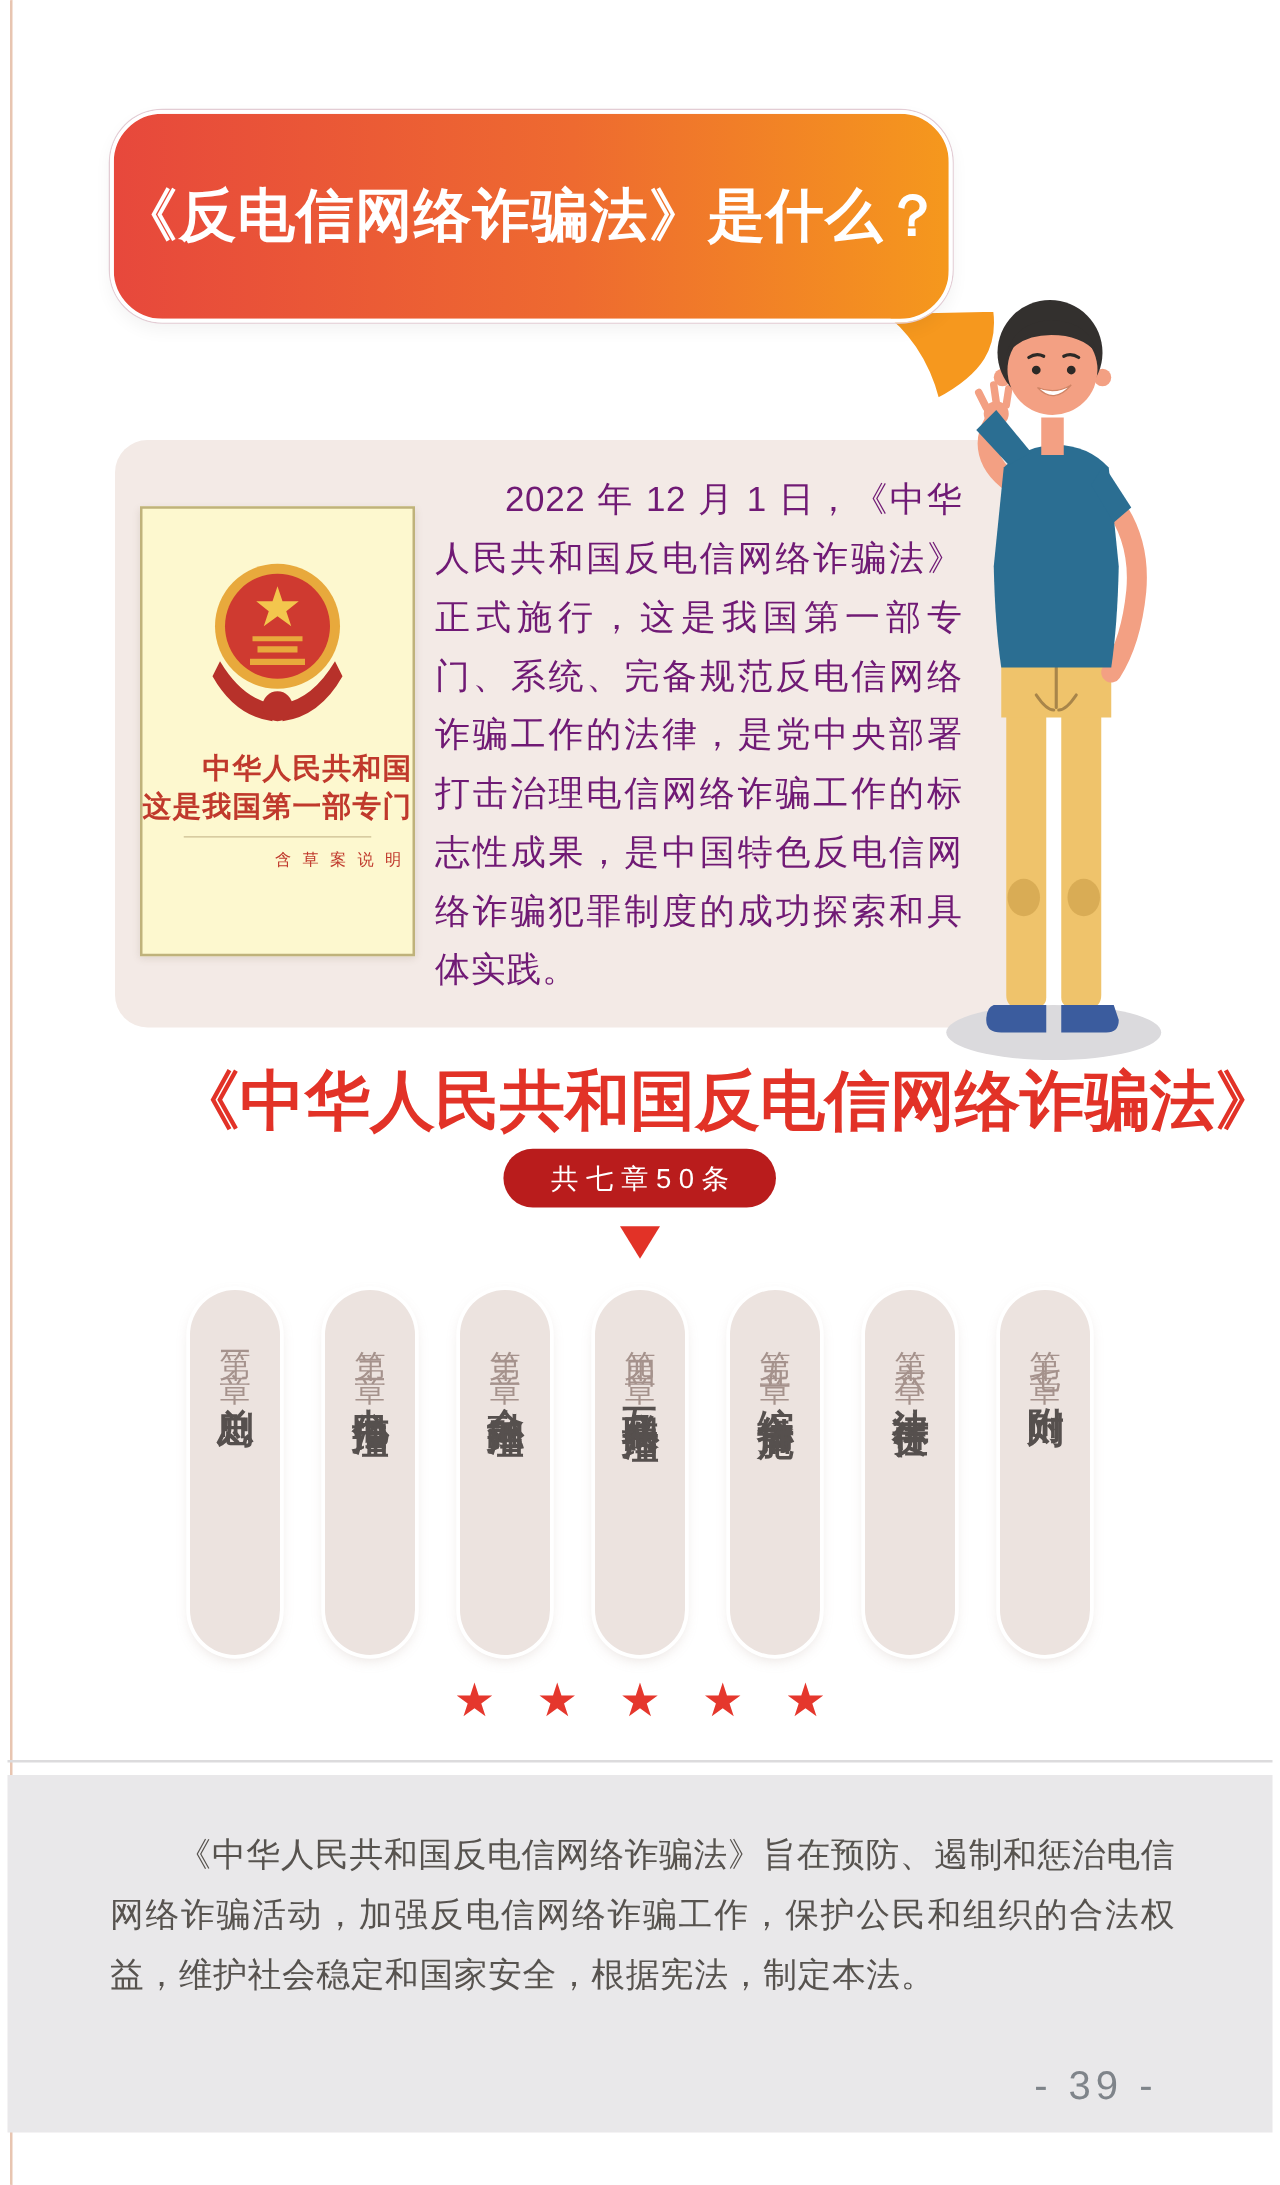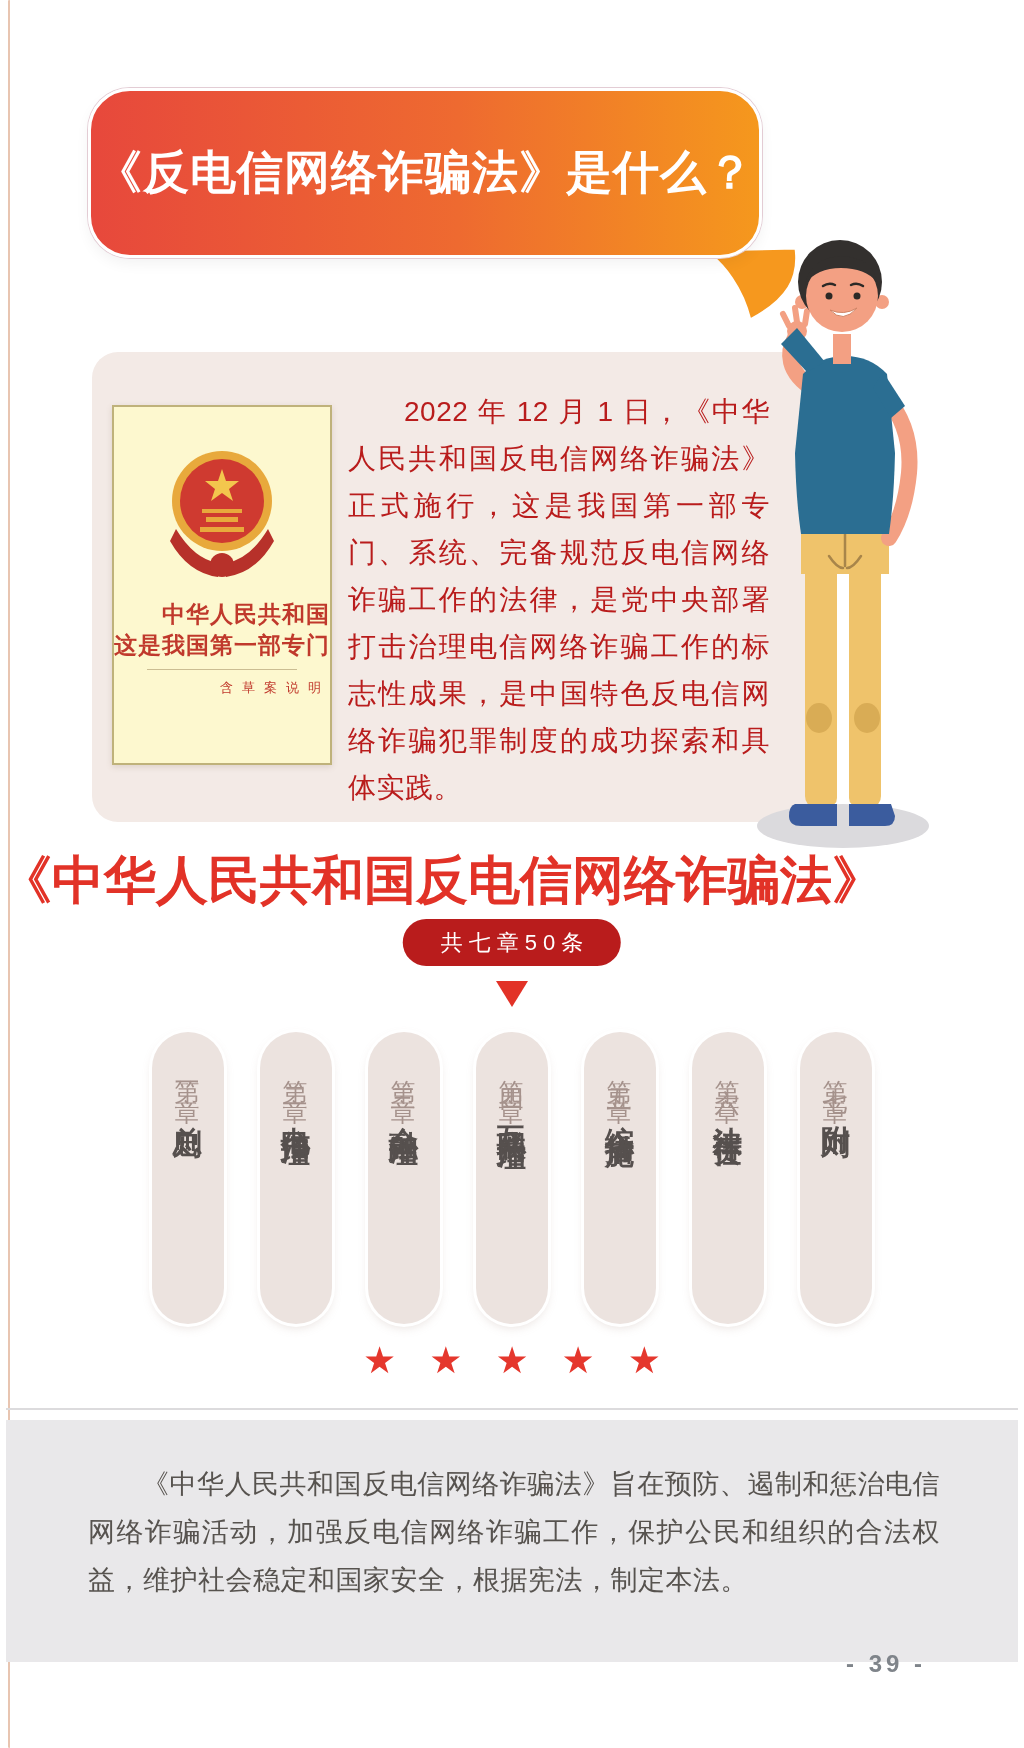--- a/index.html
+++ b/index.html
@@ -43,28 +43,28 @@
     position:absolute; left:0; top:192px; width:100%;
     text-align:right; color:#c0392c; font-family:"Liberation Serif", serif;
     font-weight:bold; font-size:23px; line-height:31px; letter-spacing:1px;
   }
   .book-rule { position:absolute; left:33px; top:262px; width:150px; height:1px; background:#cbbd92; }
   .book-sub {
     position:absolute; left:0; top:272px; width:100%; text-align:right;
     color:#c0392c; font-size:13px; letter-spacing:9px; text-indent:9px;
   }
   .intro-text {
-    position:absolute; left:256px; top:36px; width:422px; margin:0;
-    font-size:28px; line-height:47px; color:#b91c1c; text-align:justify;
+    position:absolute; left:256px; top:24px; width:422px; margin:0;
+    font-size:28px; line-height:47px; color:#701a75; text-align:justify;
     text-indent:2em; letter-spacing:0.5px;
   }
 
   
   .law-title {
-    position:absolute; left:0; top:846px; width:100%; margin:0; text-align:left;
+    position:absolute; left:0; top:846px; width:100%; margin:0; text-align:right;
     color:#e23227; font-family:"Liberation Serif", serif; font-weight:bold;
     font-size:52px; letter-spacing:0px; white-space:nowrap;
   }
   .badge {
     position:absolute; left:50%; top:919px; transform:translateX(-50%);
     background:#b91c1c; color:#ffffff; font-size:22px; letter-spacing:6px;
     padding:9px 32px 8px 38px; border-radius:999px; white-space:nowrap;
   }
   .tri {
     position:absolute; left:50%; top:981px; transform:translateX(-50%);
@@ -84,28 +84,28 @@
   .pill-title {
     writing-mode:vertical-rl; text-orientation:upright;
     font-size:29px; font-weight:bold; letter-spacing:4px; color:#56504e; margin-top:16px;
   }
   .stars { position:absolute; left:0; top:1342px; width:100%; display:flex; justify-content:center; gap:33px; }
   .star { color:#e5372d; font-size:37px; line-height:1; }
 
   
   .footer-rule { position:absolute; left:6px; top:1408px; width:1012px; height:2px; background:#dcdbdd; }
   .footer {
-    position:absolute; left:6px; top:1420px; width:1012px; height:242px;
+    position:absolute; left:6px; top:1420px; width:1012px; height:286px;
     background:#e9e8ea; box-sizing:border-box; padding:40px 78px 0 82px;
   }
   .footer-text {
     margin:0; font-size:27px; line-height:48px; color:#57534f;
     text-align:justify; text-indent:2em; letter-spacing:0.5px;
   }
-  .page-num { position:absolute; right:92px; top:230px; color:#7f848a; font-size:24px; letter-spacing:4px;font-weight:bold; }
+  .page-num { position:absolute; right:92px; top:230px; color:#7f848a; font-size:32px; letter-spacing:4px; }
 </style>
 </head>
 <body>
 
 <div class="page">
   <div class="left-line"></div>
 
   <svg class="bubble-tail" width="120" height="82" viewBox="0 0 120 82">
     <path d="M4,2 L96,0 C100,30 88,52 50,72 C42,40 24,16 4,2 Z" fill="#f6981e" stroke="#ffffff" stroke-width="3" stroke-linejoin="round"></path>
   </svg>

